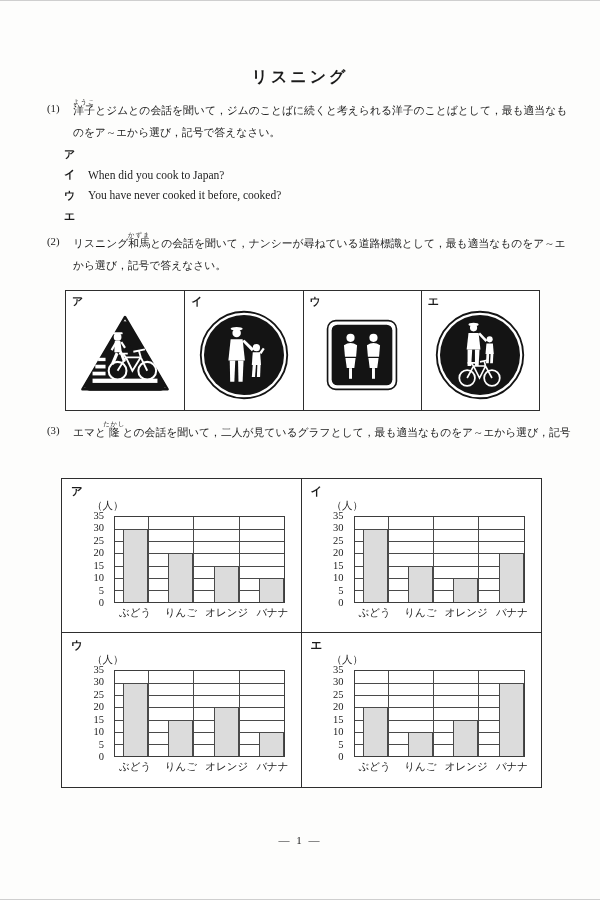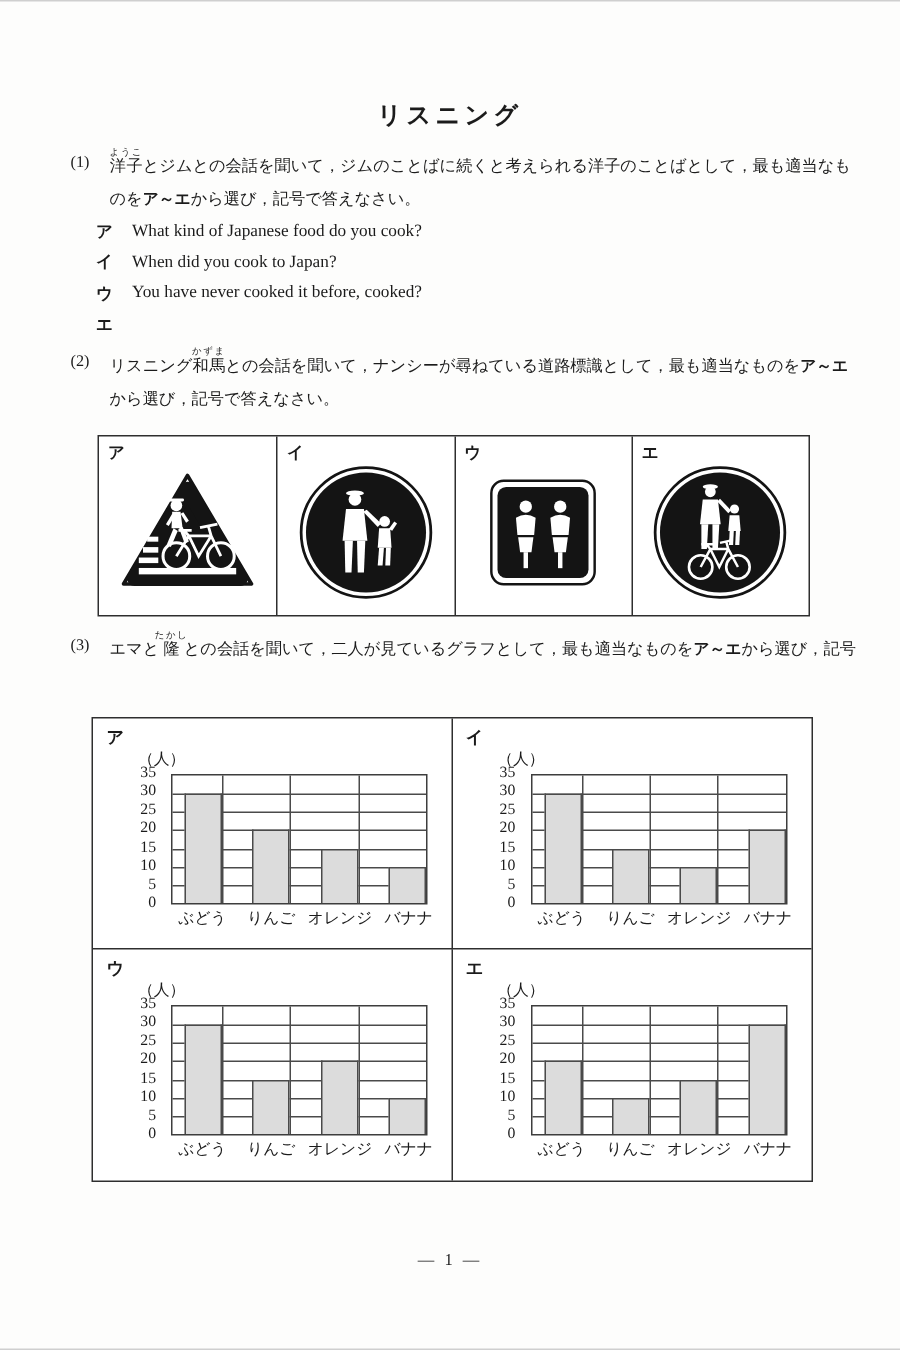--- a/index.html
+++ b/index.html
@@ -11,21 +11,21 @@
     box-sizing:border-box;
   }
   .title{
     position:absolute;top:66px;left:0;width:100%;text-align:center;
     font-size:16px;font-weight:bold;letter-spacing:3px;
   }
   .qpara{position:absolute;left:47px;width:498px;font-size:10.8px;line-height:21.5px;}
   .qline{position:relative;padding-left:26px;white-space:nowrap;}
   .qnum{position:absolute;left:0;top:0;}
   ruby rt{font-size:6.3px;line-height:1;letter-spacing:1px;}
-  .bkana{font-weight:bold;font-family:"Liberation Sans","DejaVu Sans",sans-serif;font-size:10.5px;}
+  .bkana{font-weight:normal;font-family:"Liberation Sans","DejaVu Sans",sans-serif;font-size:10.5px;}
   .opts{position:absolute;left:64px;top:143px;width:480px;}
   .opt{height:20.6px;display:flex;align-items:center;}
   .opt .olabel{
     width:24px;flex:0 0 24px;font-weight:bold;font-size:11px;
     font-family:"Liberation Sans","DejaVu Sans",sans-serif;
   }
   .opt .otext{font-size:11.5px;}
   
   .stable{
     position:absolute;left:65px;top:289px;width:475px;height:121px;
@@ -76,21 +76,20 @@
       <ruby><span>洋子</span><rt>ようこ</rt></ruby><span>とジムとの会話を聞いて，ジムのことばに続くと考えられる洋子のことばとして，最も適当なも</span>
     </div>
     <div class="qline">
       <span>のを</span><span class="bkana">ア～エ</span><span>から選び，記号で答えなさい。</span>
     </div>
   </div>
 
   <div class="opts">
     <div class="opt">
       <span class="olabel">ア</span>
-      <span class="otext">What kind of Japanese food do you cook?</span>
     </div>
     <div class="opt">
       <span class="olabel">イ</span>
       <span class="otext">When did you cook to Japan?</span>
     </div>
     <div class="opt">
       <span class="olabel">ウ</span>
       <span class="otext">You have never cooked it before, cooked?</span>
     </div>
     <div class="opt">

